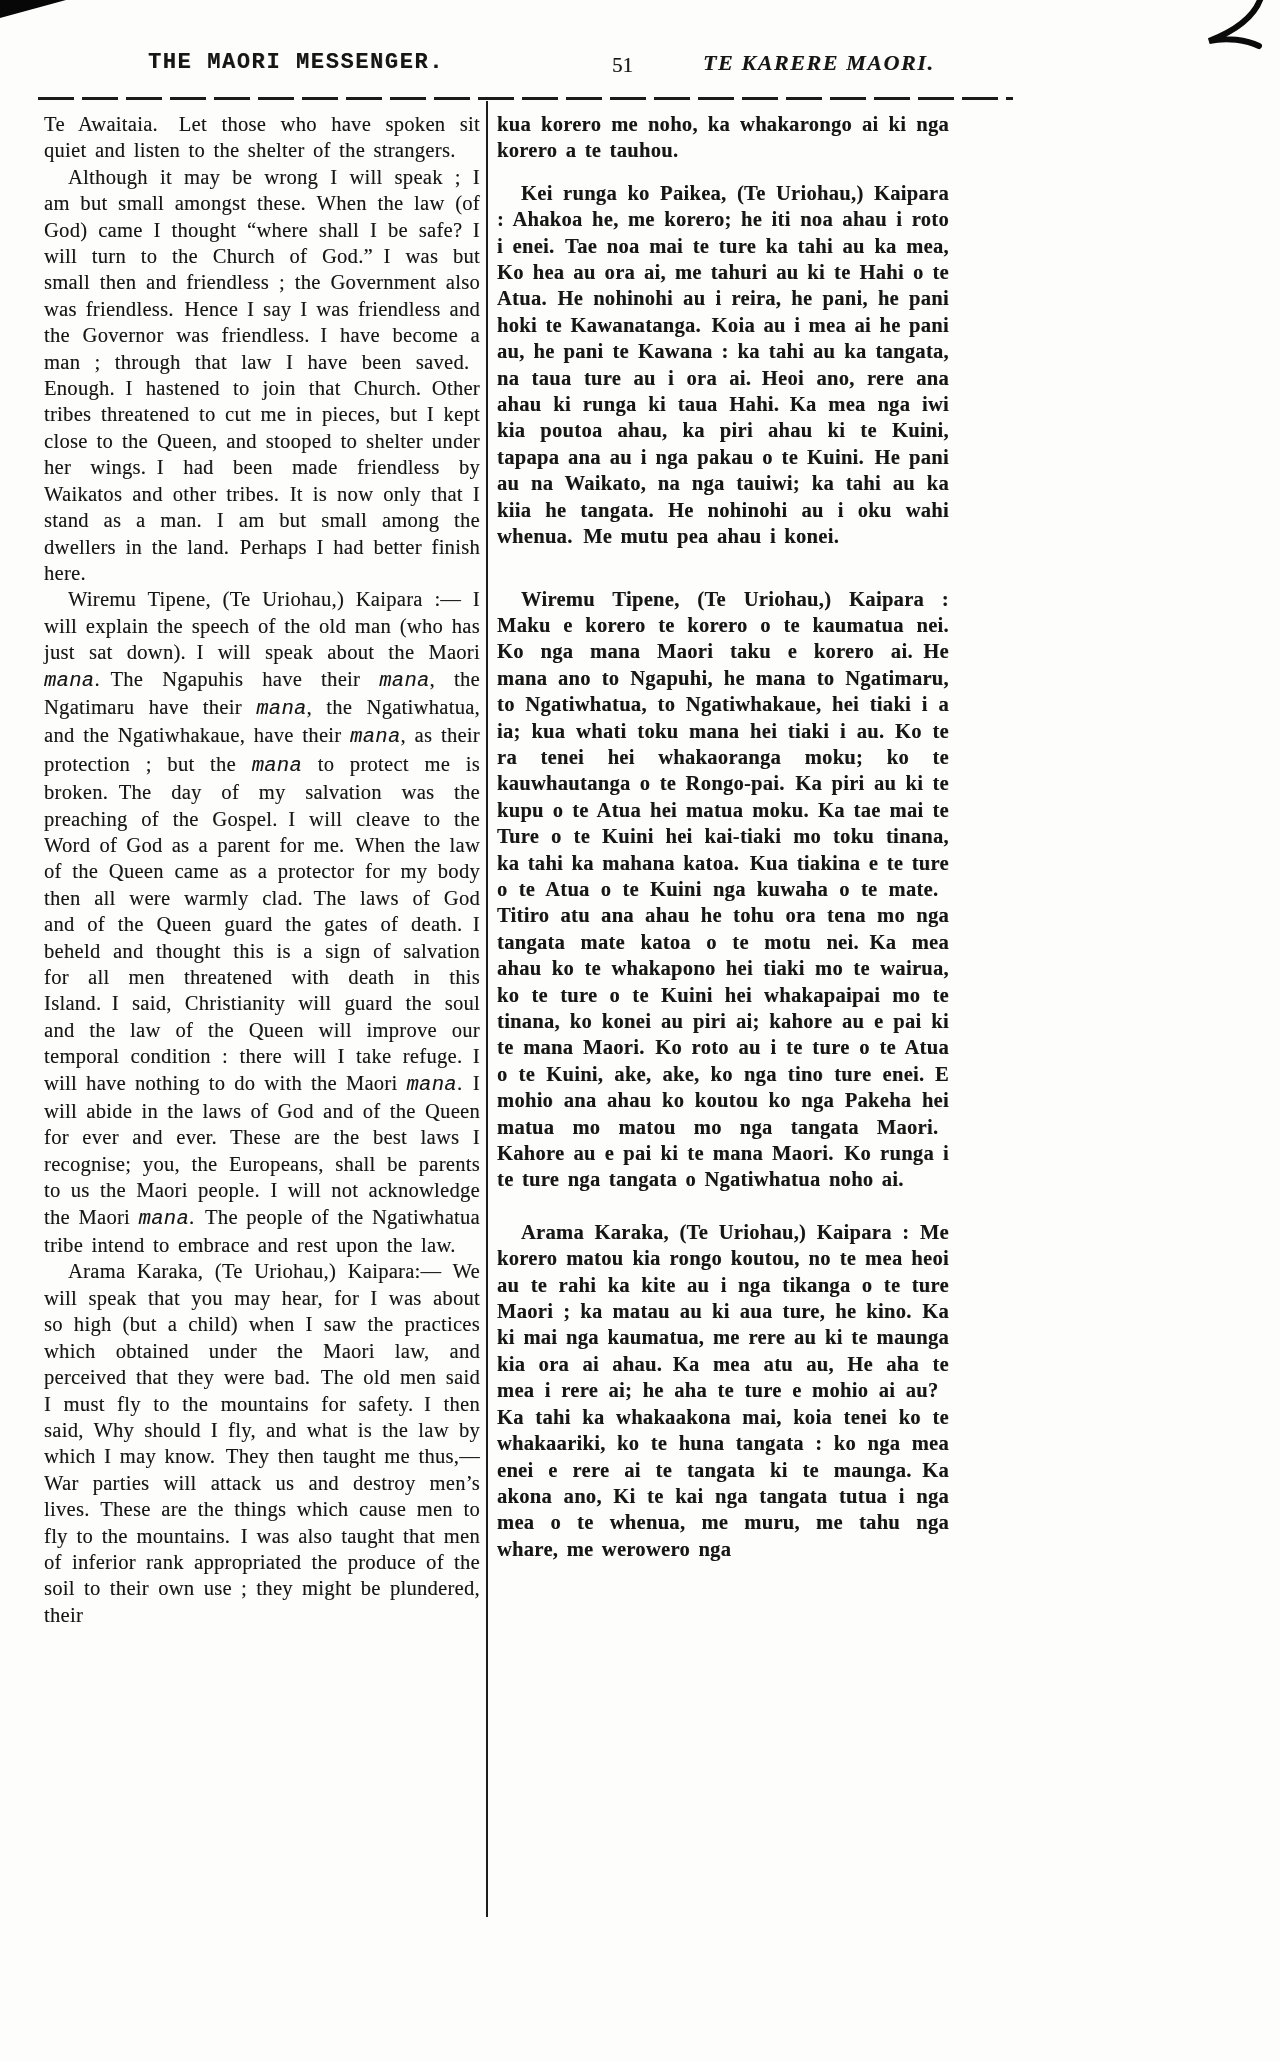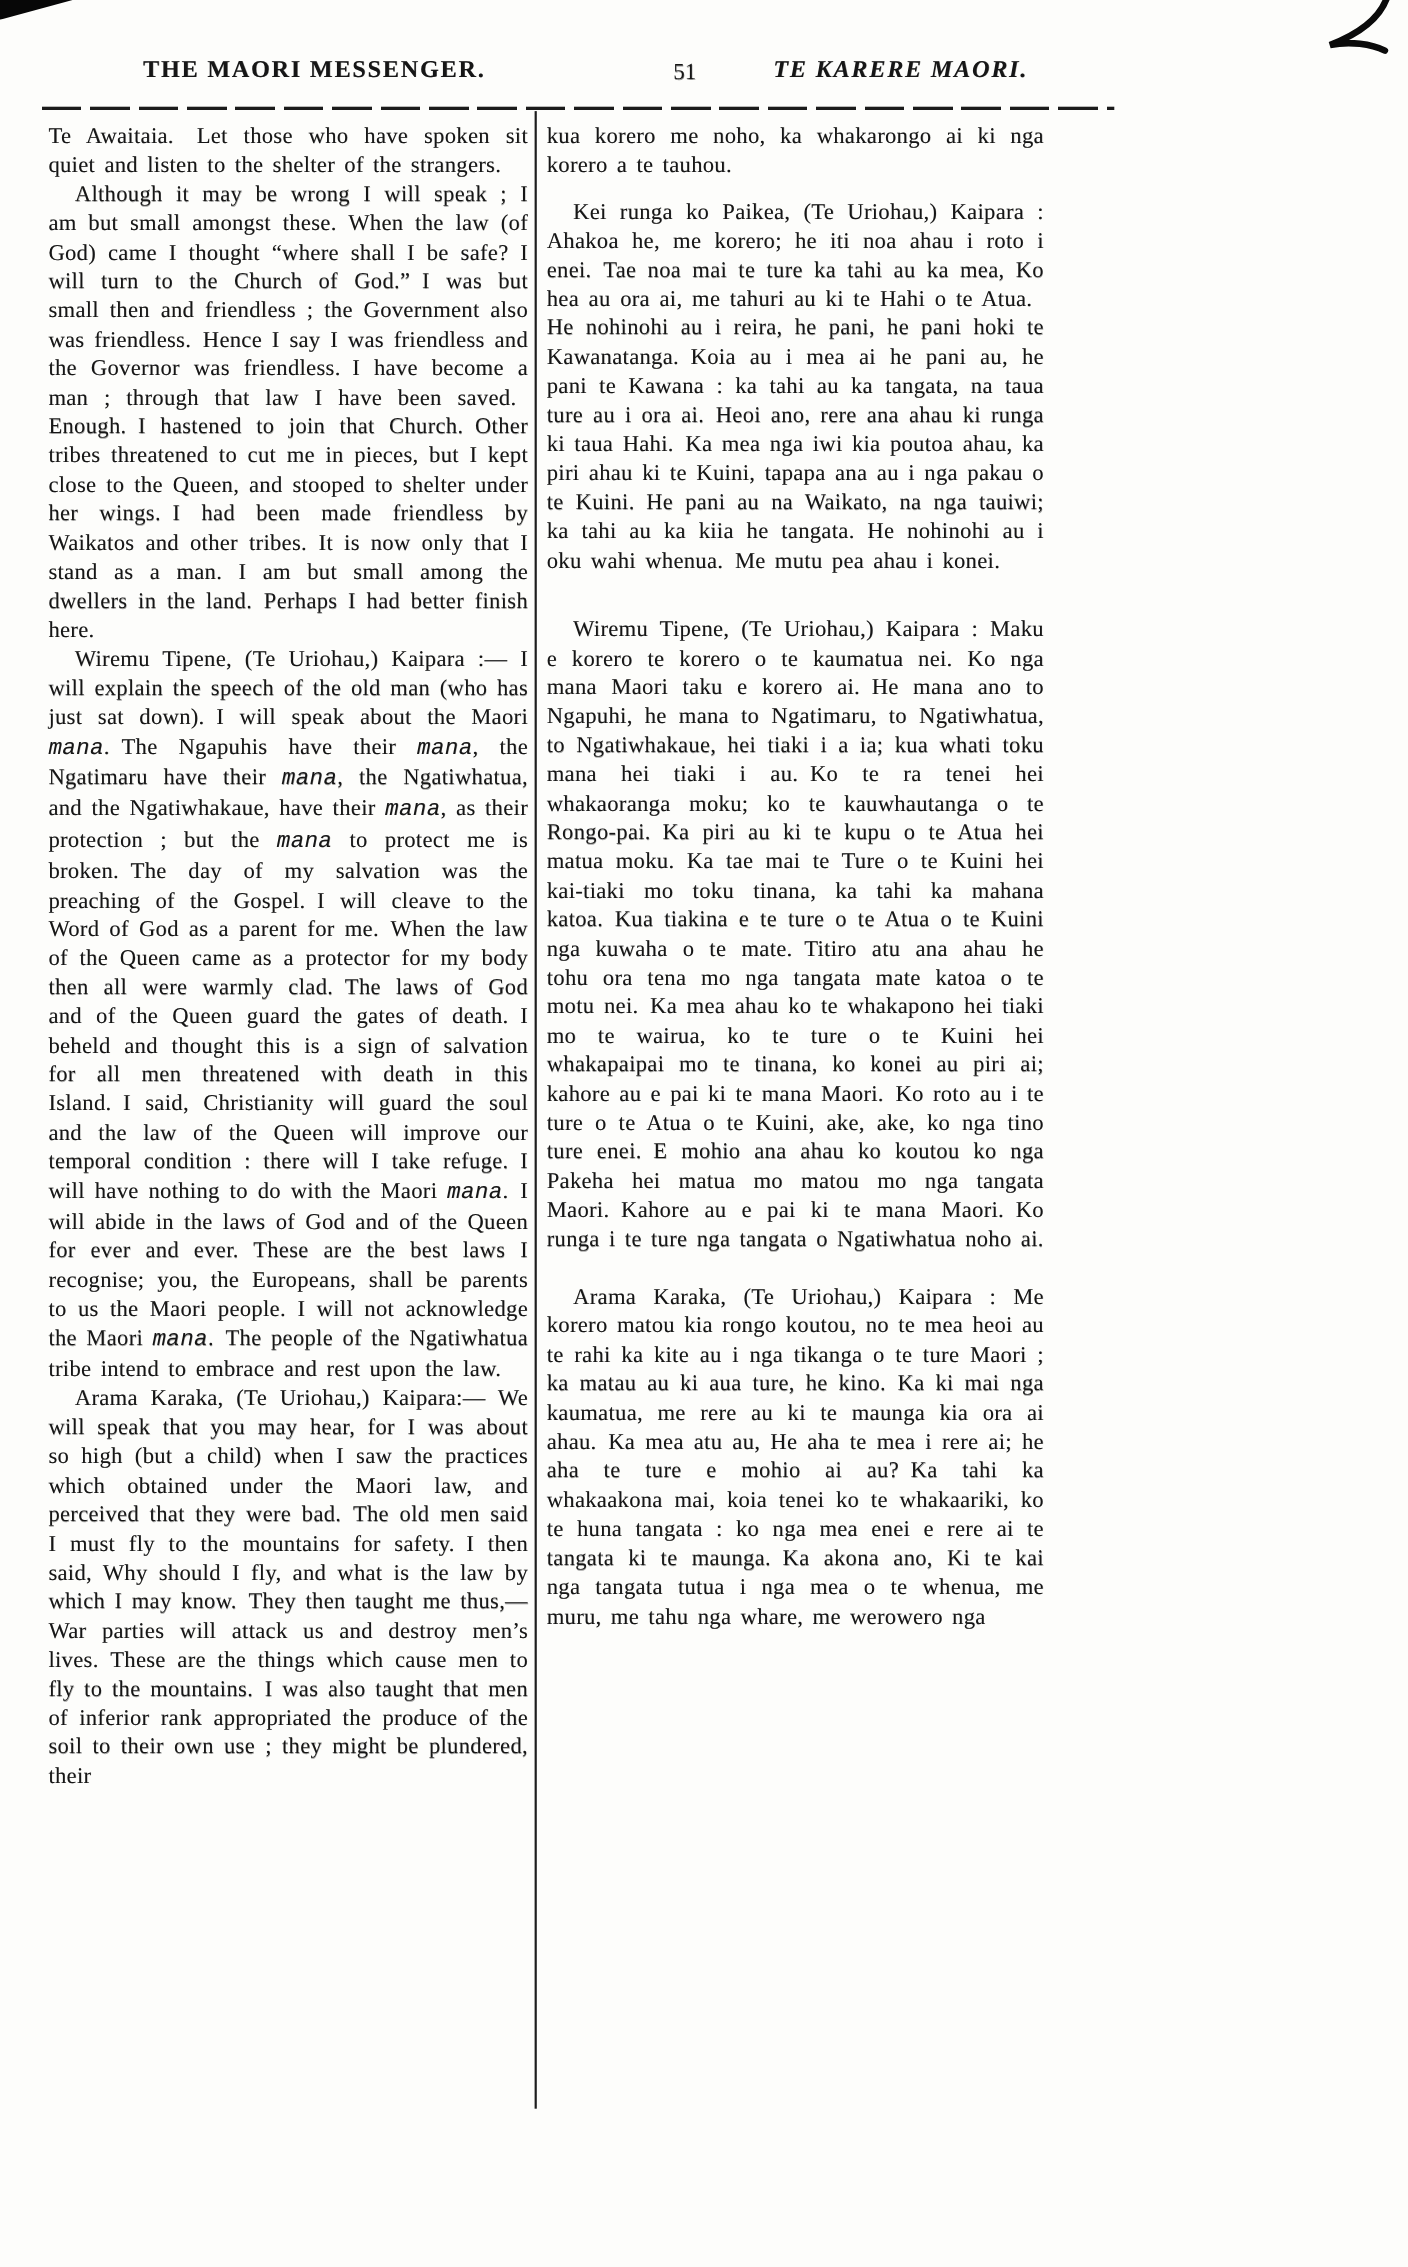--- a/index.html
+++ b/index.html
@@ -20,21 +20,21 @@
   .corner-annotation{
     position:absolute;left:1198px;top:0;width:72px;height:62px;
   }
   
   .hdr-title{
     position:absolute;top:50px;
     font-size:22px;font-weight:bold;letter-spacing:1.6px;
     white-space:nowrap;
     text-shadow:0.4px 0.4px 0 rgba(10,10,10,.45);
   }
-  .hdr-left{left:130px;}
+  .hdr-left{left:148px;font-family:Liberation Mono, monospace;}
   .hdr-right{left:703px;font-style:italic;}
   .hdr-num{
     position:absolute;left:612px;top:53px;
     font-size:21px;font-weight:normal;
     text-shadow:0.4px 0.4px 0 rgba(10,10,10,.45);
   }
   .rule{
     position:absolute;left:38px;top:97px;width:975px;height:3px;
     background:repeating-linear-gradient(90deg,#1b1b1b 0 36px, rgba(0,0,0,0) 36px 44px);
   }
@@ -44,21 +44,21 @@
   }
   
   .col{
     position:absolute;top:111px;
     font-size:20.5px;line-height:26.4px;
     letter-spacing:0.3px;word-spacing:3px;
     text-align:justify;
     text-shadow:0.3px 0.3px 0 rgba(15,15,15,.38);
   }
   .col-en{left:44px;width:436px;}
-  .col-mi{left:497px;width:452px;}
+  .col-mi{left:497px;width:452px;font-weight:bold;}
   .col p{margin:0;}
   .col p.indent{text-indent:24px;}
   .it{font-style:italic;font-family:Liberation Mono, monospace;}
 </style>
 </head>
 <body>
 
 <div class="page">
 
   <div class="corner-tl"></div>

